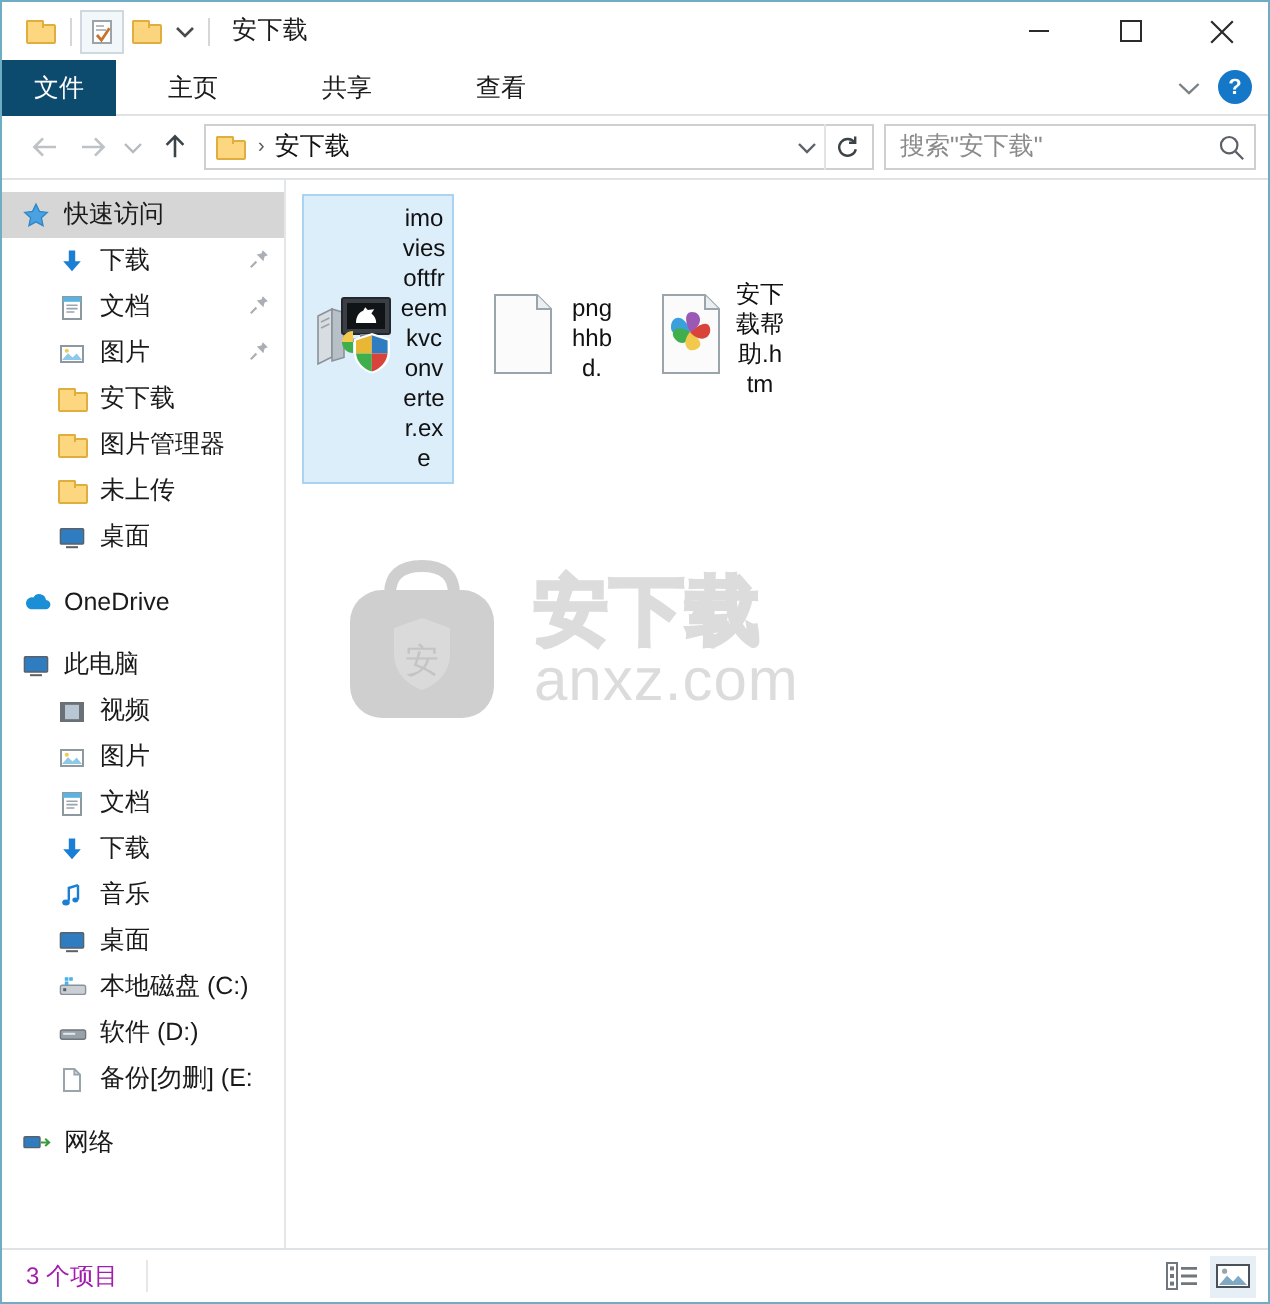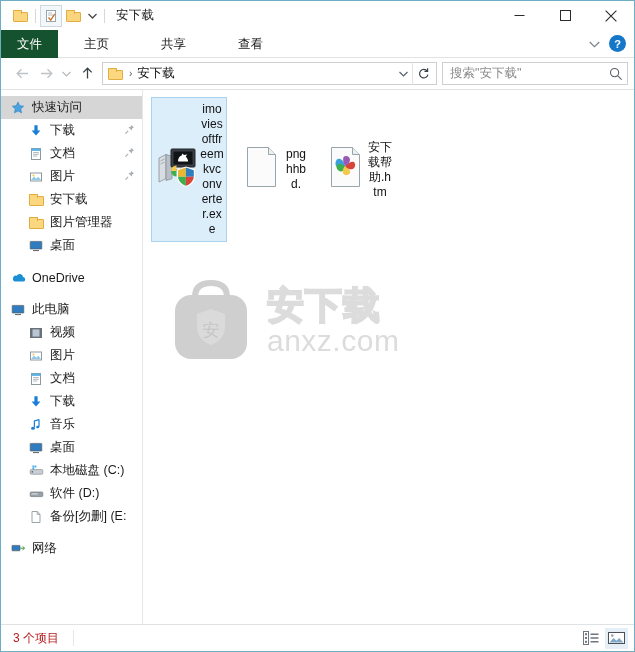--- a/index.html
+++ b/index.html
@@ -85,21 +85,21 @@
     border-bottom: 1px solid #dfe3e6;
     background: #ffffff;
   }
   .tab {
     display: flex; align-items: center; justify-content: center;
     padding: 0 26px;
     font-size: 12.5px; color: #1a1a1a;
     height: 28px;
   }
   .tab.file {
-    background: #14532d; color: #ffffff;
+    background: #0c4a6e; color: #ffffff;
     padding: 4px 16px;
   }
   .ribbon-right {
     margin-left: auto; display: flex; align-items: center;
     padding-right: 8px; gap: 9px;
   }
   .help-btn {
     width: 17px; height: 17px; border-radius: 50%;
     background: #1477c8; color: #fff;
     font-size: 11px; font-weight: bold;
@@ -229,21 +229,21 @@
   }
 
   
   .statusbar {
     height: 27px; flex: 0 0 27px;
     border-top: 1px solid #dfe3e6;
     display: flex; align-items: center;
     padding: 0 6px 0 12px;
     background: #ffffff;
   }
-  .status-text { font-size: 12px; color: #b91c1c; }
+  .status-text { font-size: 12px; color: #a21caf; }
   .status-sep { width: 1px; height: 16px; background: #e7e7e7; margin-left: 14px;}
   .view-btns { margin-left: auto; display: flex; gap: 3px; }
   .view-btn {
     width: 23px; height: 21px;
     display: flex; align-items: center; justify-content: center;
   }
   .view-btn.active { background: #e6eff6; }
 </style>
 </head>
 <body>
@@ -444,20 +444,28 @@
 
       <div class="nav-item lvl1">
         <span class="ni-icon">
           <span class="folder">
               <i></i>
             </span>
         </span>
         <span class="ni-label">图片管理器</span>
       </div>
 
+      <div class="nav-item lvl1">
+        <span class="ni-icon">
+          <span class="folder">
+              <i></i>
+            </span>
+        </span>
+        <span class="ni-label">未上传</span>
+      </div>
 
       <div class="nav-item lvl1">
         <span class="ni-icon">
           <svg width="14" height="14" viewBox="0 0 14 14">
             <rect x="1.2" y="2.4" width="11.6" height="7.6" rx="0.5" fill="#2f7dc0" stroke="#5a6066" stroke-width=".7"></rect>
             <path d="M4 11.6h6" stroke="#5a6066" stroke-width="1"></path>
           </svg>
         </span>
         <span class="ni-label">桌面</span>
       </div>

